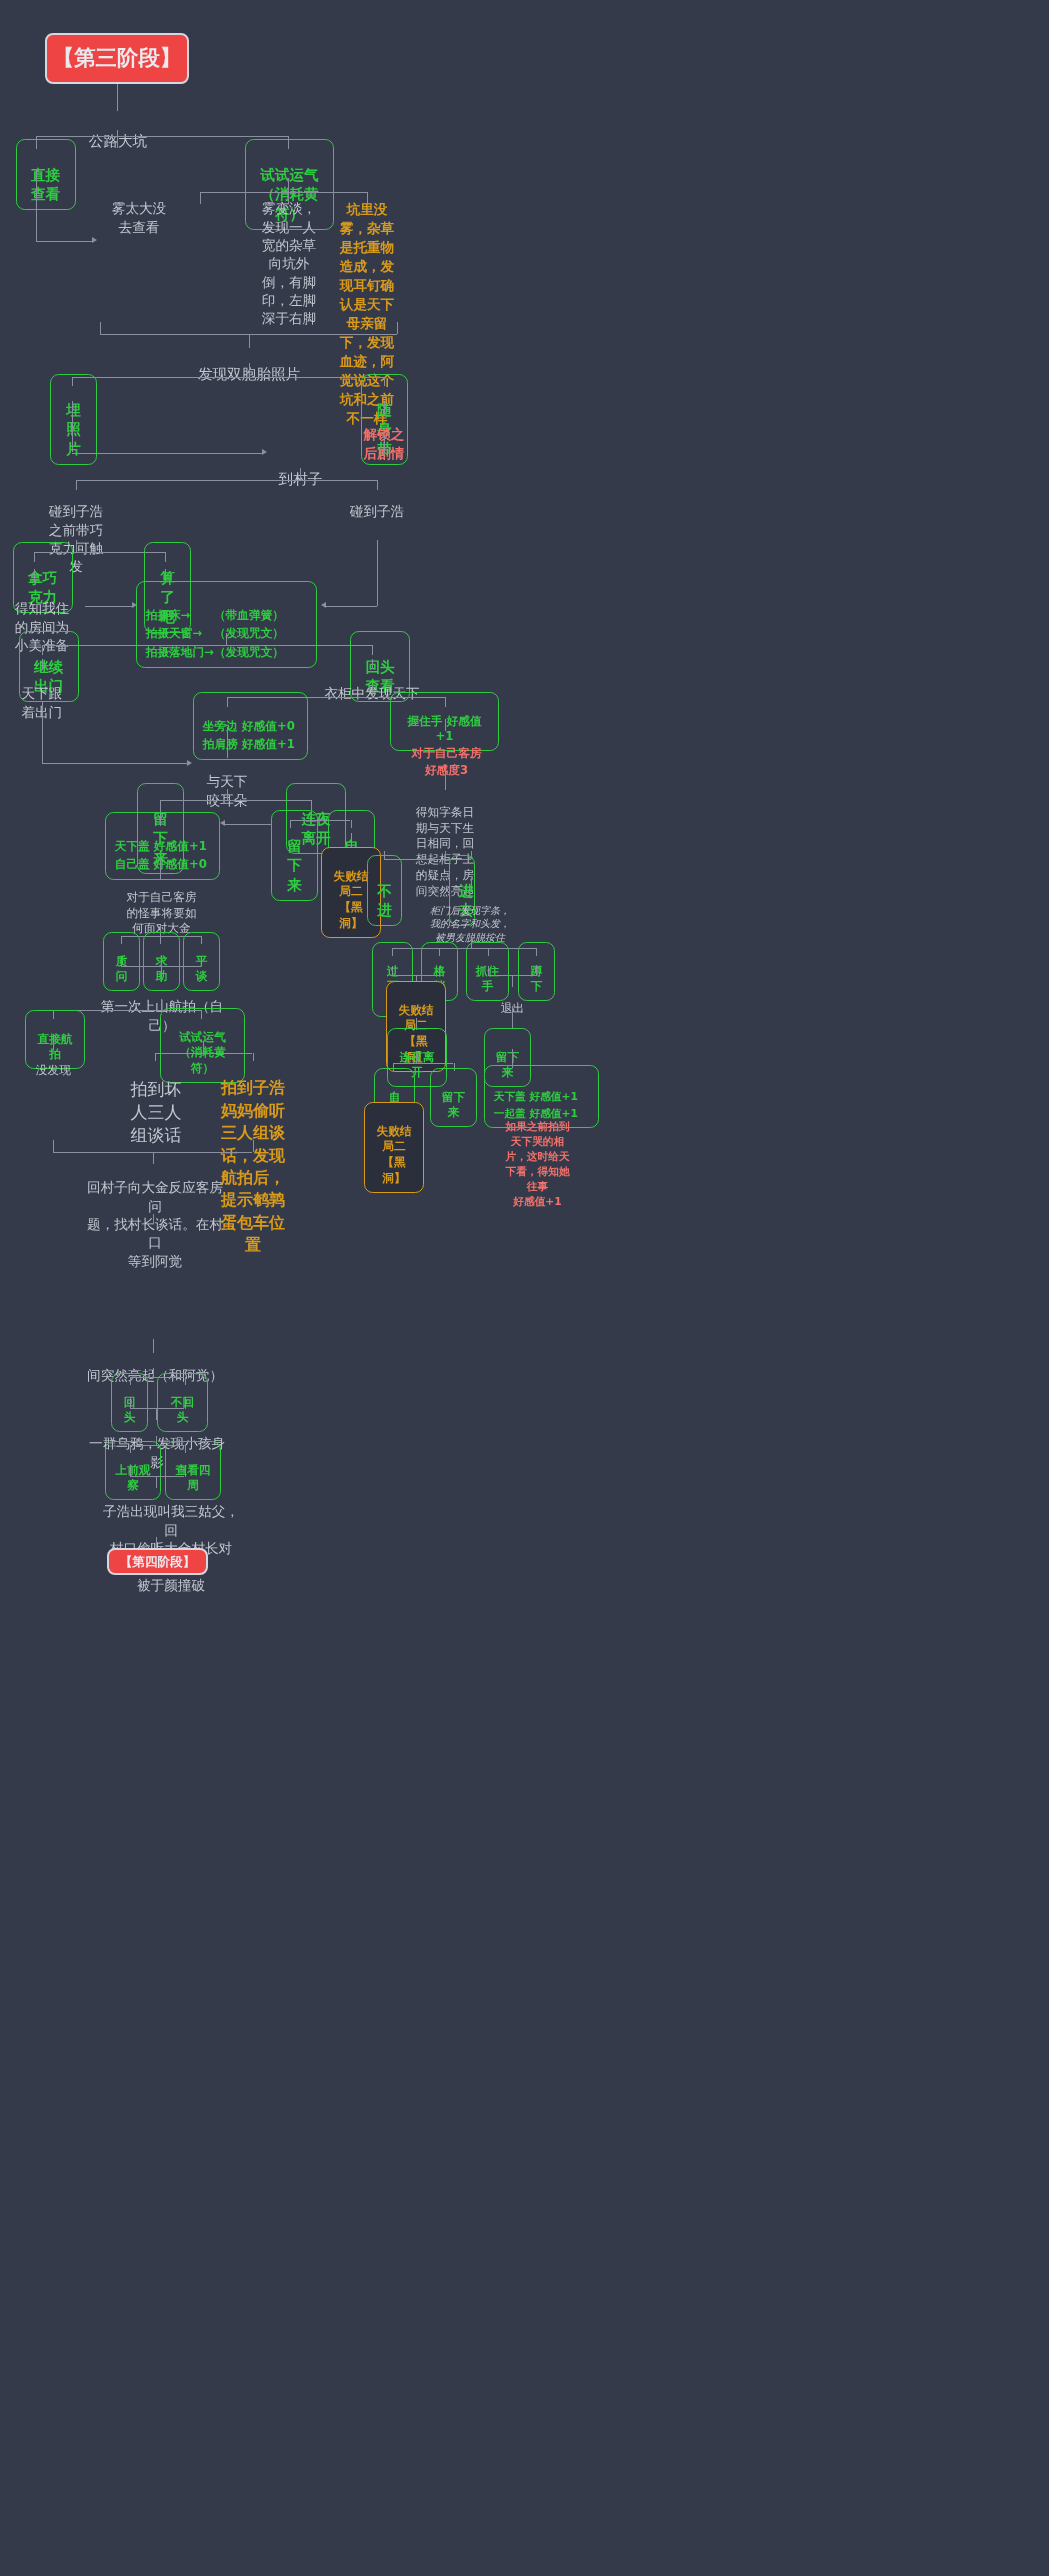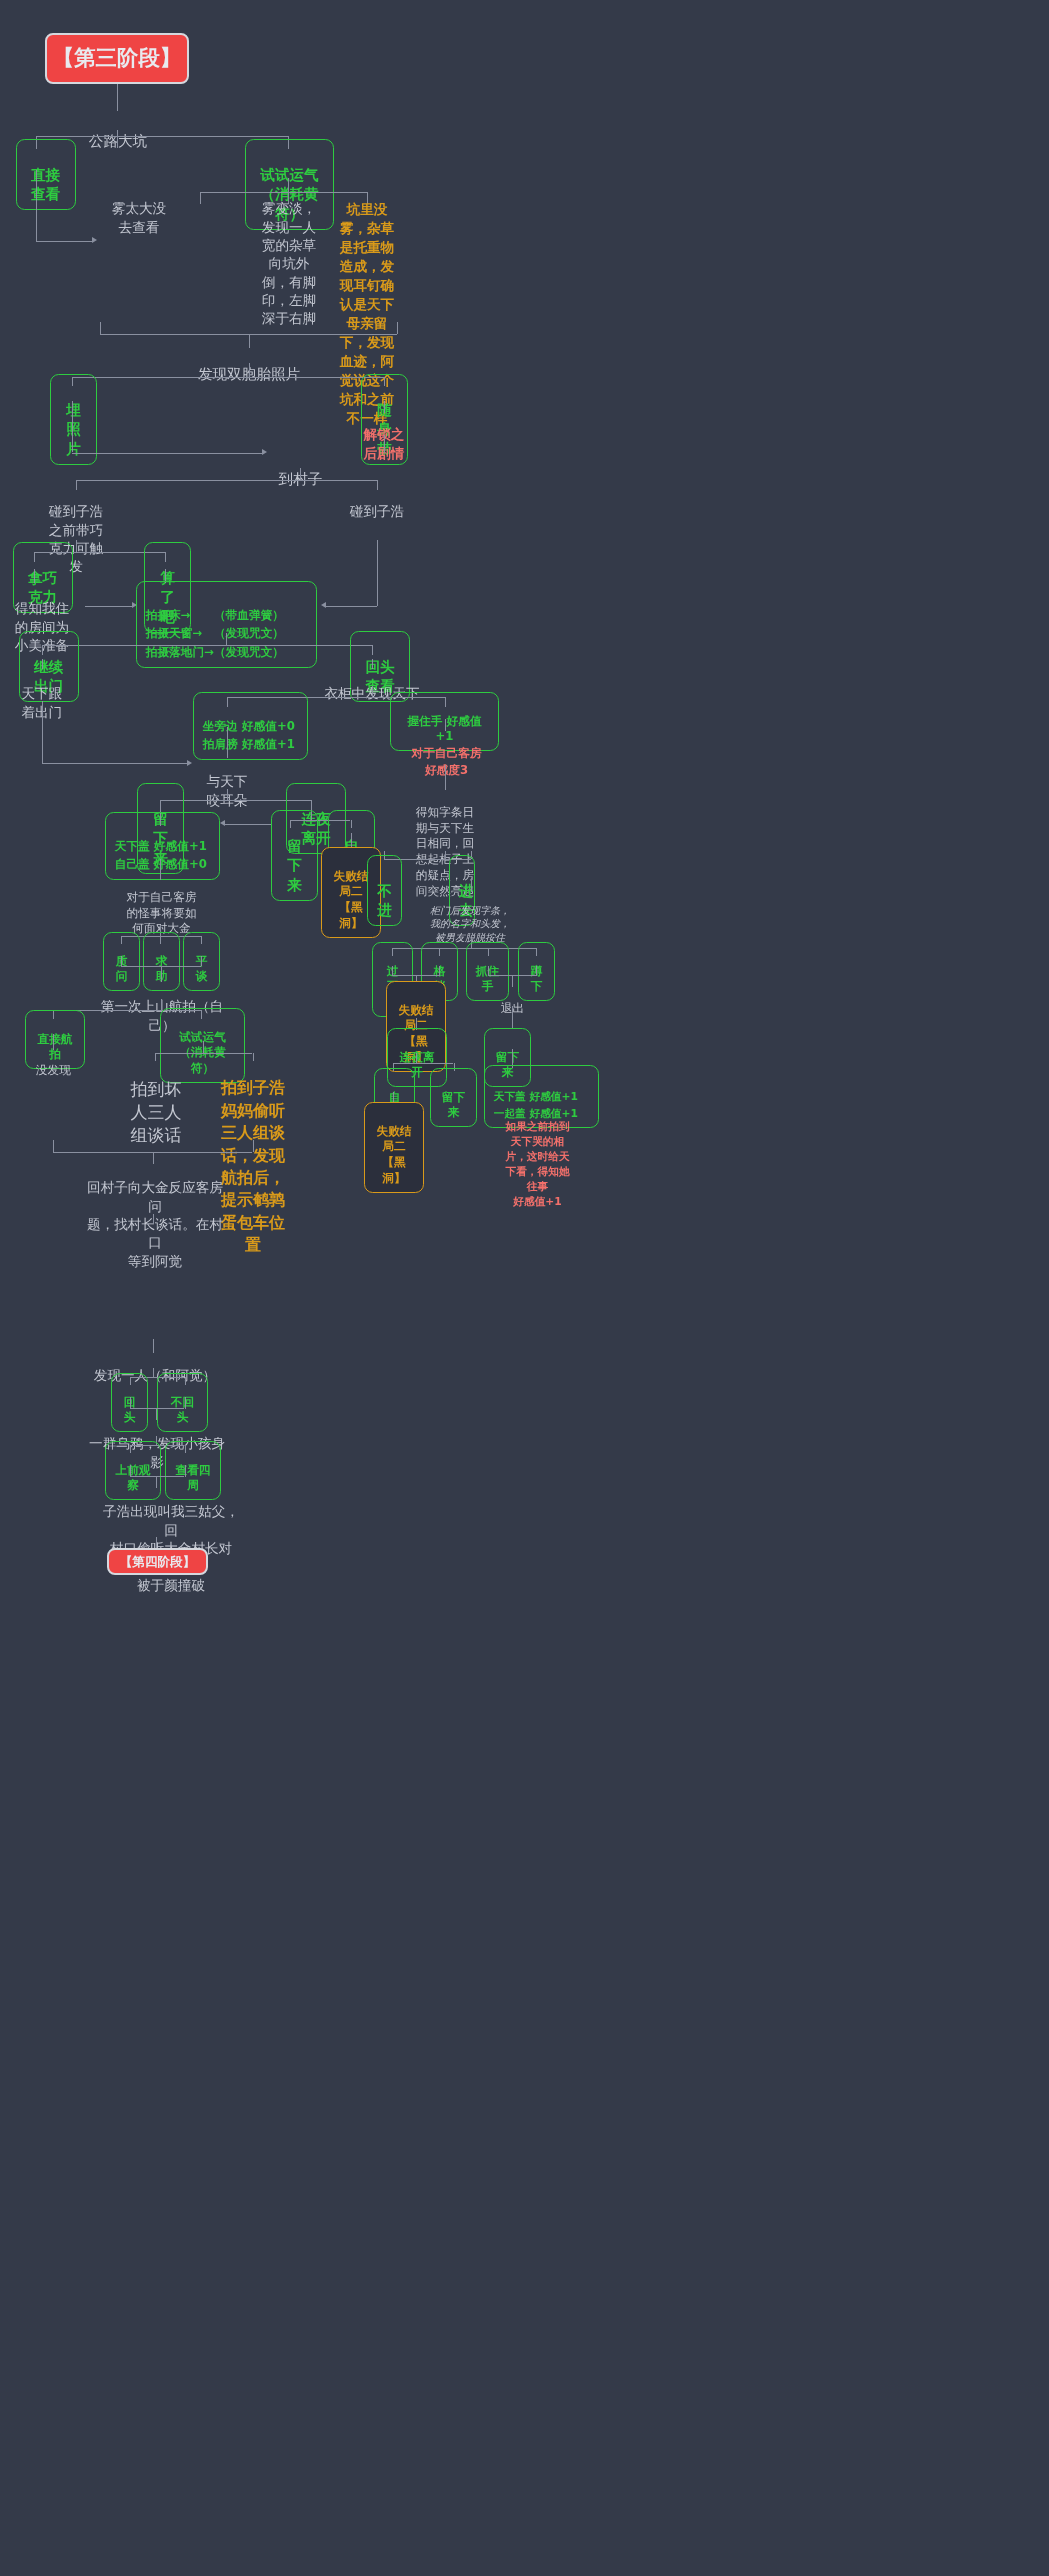--- a/index.html
+++ b/index.html
@@ -499,21 +499,21 @@
 题，找村长谈话。在村口
 等到阿觉</span>
   </div>
 
   <div class="ln v" style="left:153px;top:1214px;height:9.7px;"></div>
 
 
   <div class="ln v" style="left:153px;top:1339px;height:13.6px;"></div>
 
   <div class="node plain small" style="left:85px;top:1348px;width:140px;">
-    <span>发现一人（和阿觉）</span>
+    <span>间突然亮起（和阿觉）</span>
   </div>
 
   <div class="ln v" style="left:153px;top:1368px;height:9.7px;"></div>
   <div class="ln h" style="left:130px;top:1377px;width:54px;"></div>
   <div class="ln v" style="left:130px;top:1377px;height:7.8px;"></div>
   <div class="ln v" style="left:185px;top:1377px;height:7.8px;"></div>
 
   <div class="node opt" style="left:111px;top:1373px;width:37px;font-size:11.7px;">
     <span>回头</span>
   </div>

